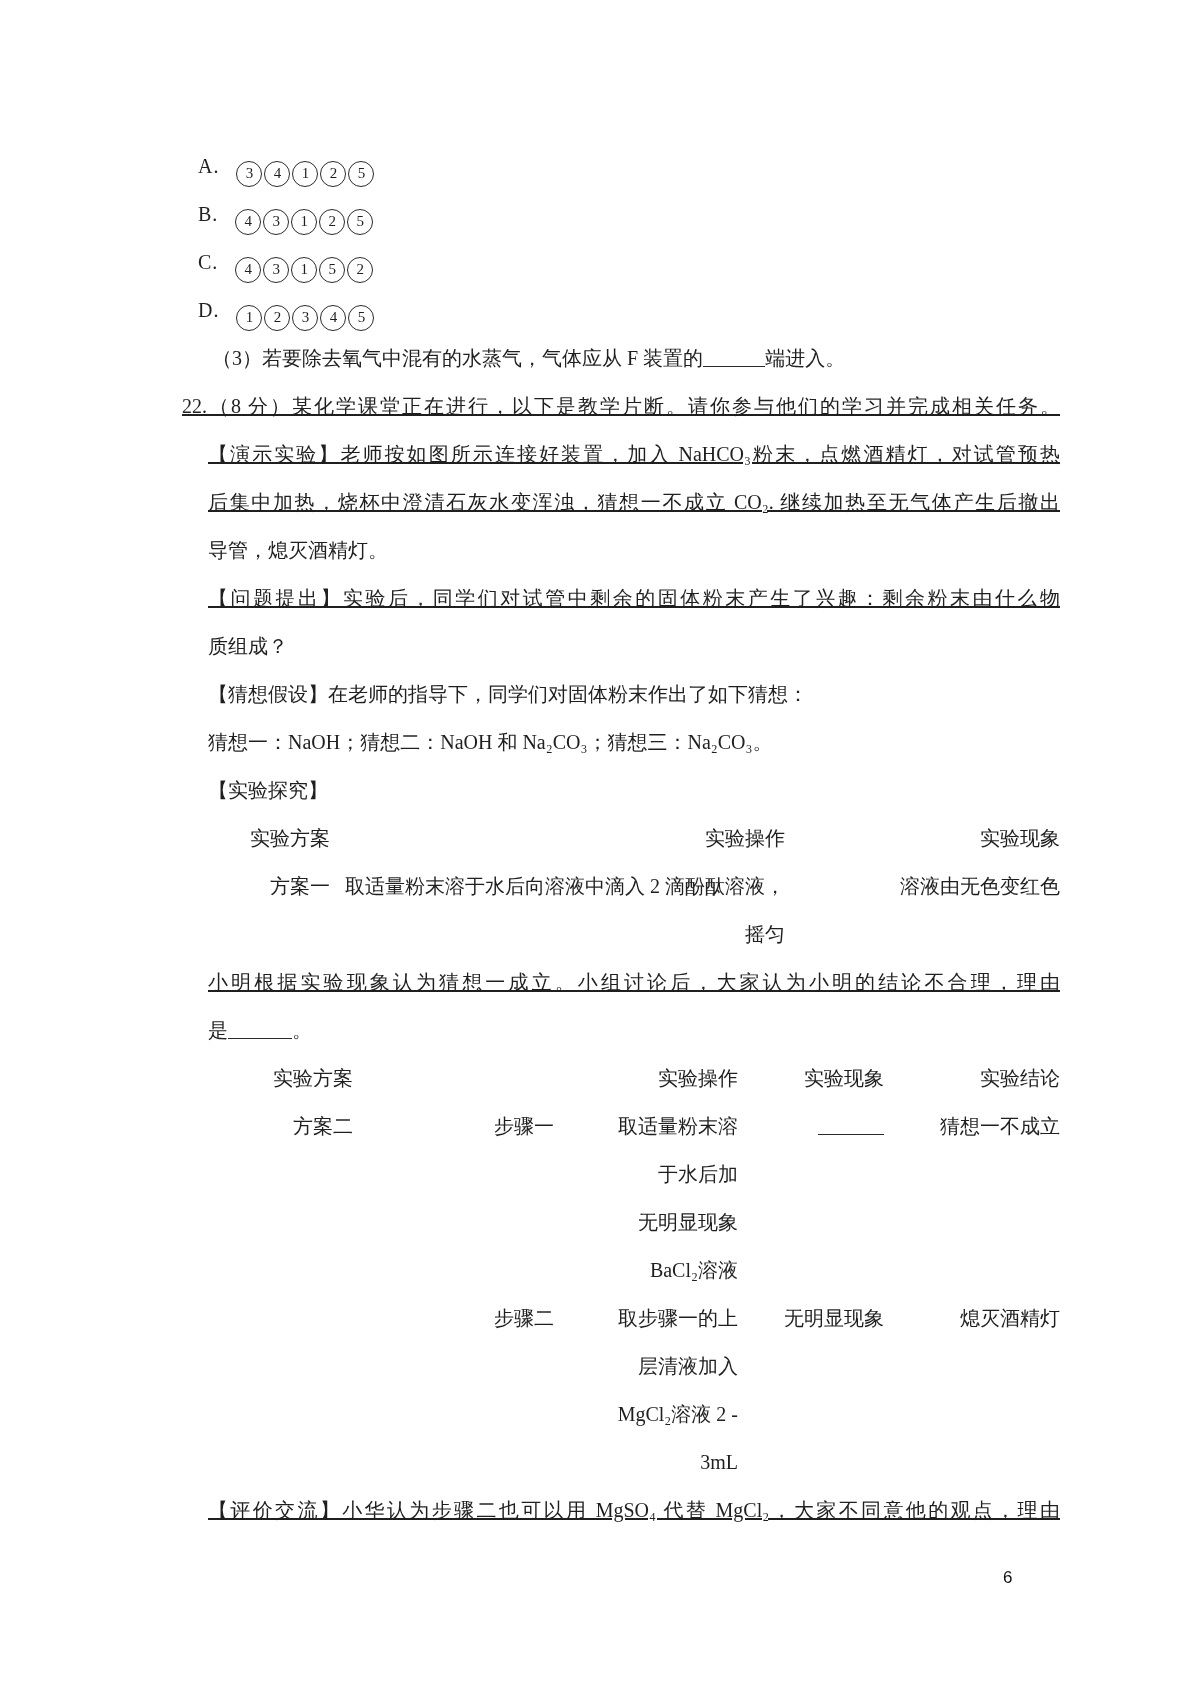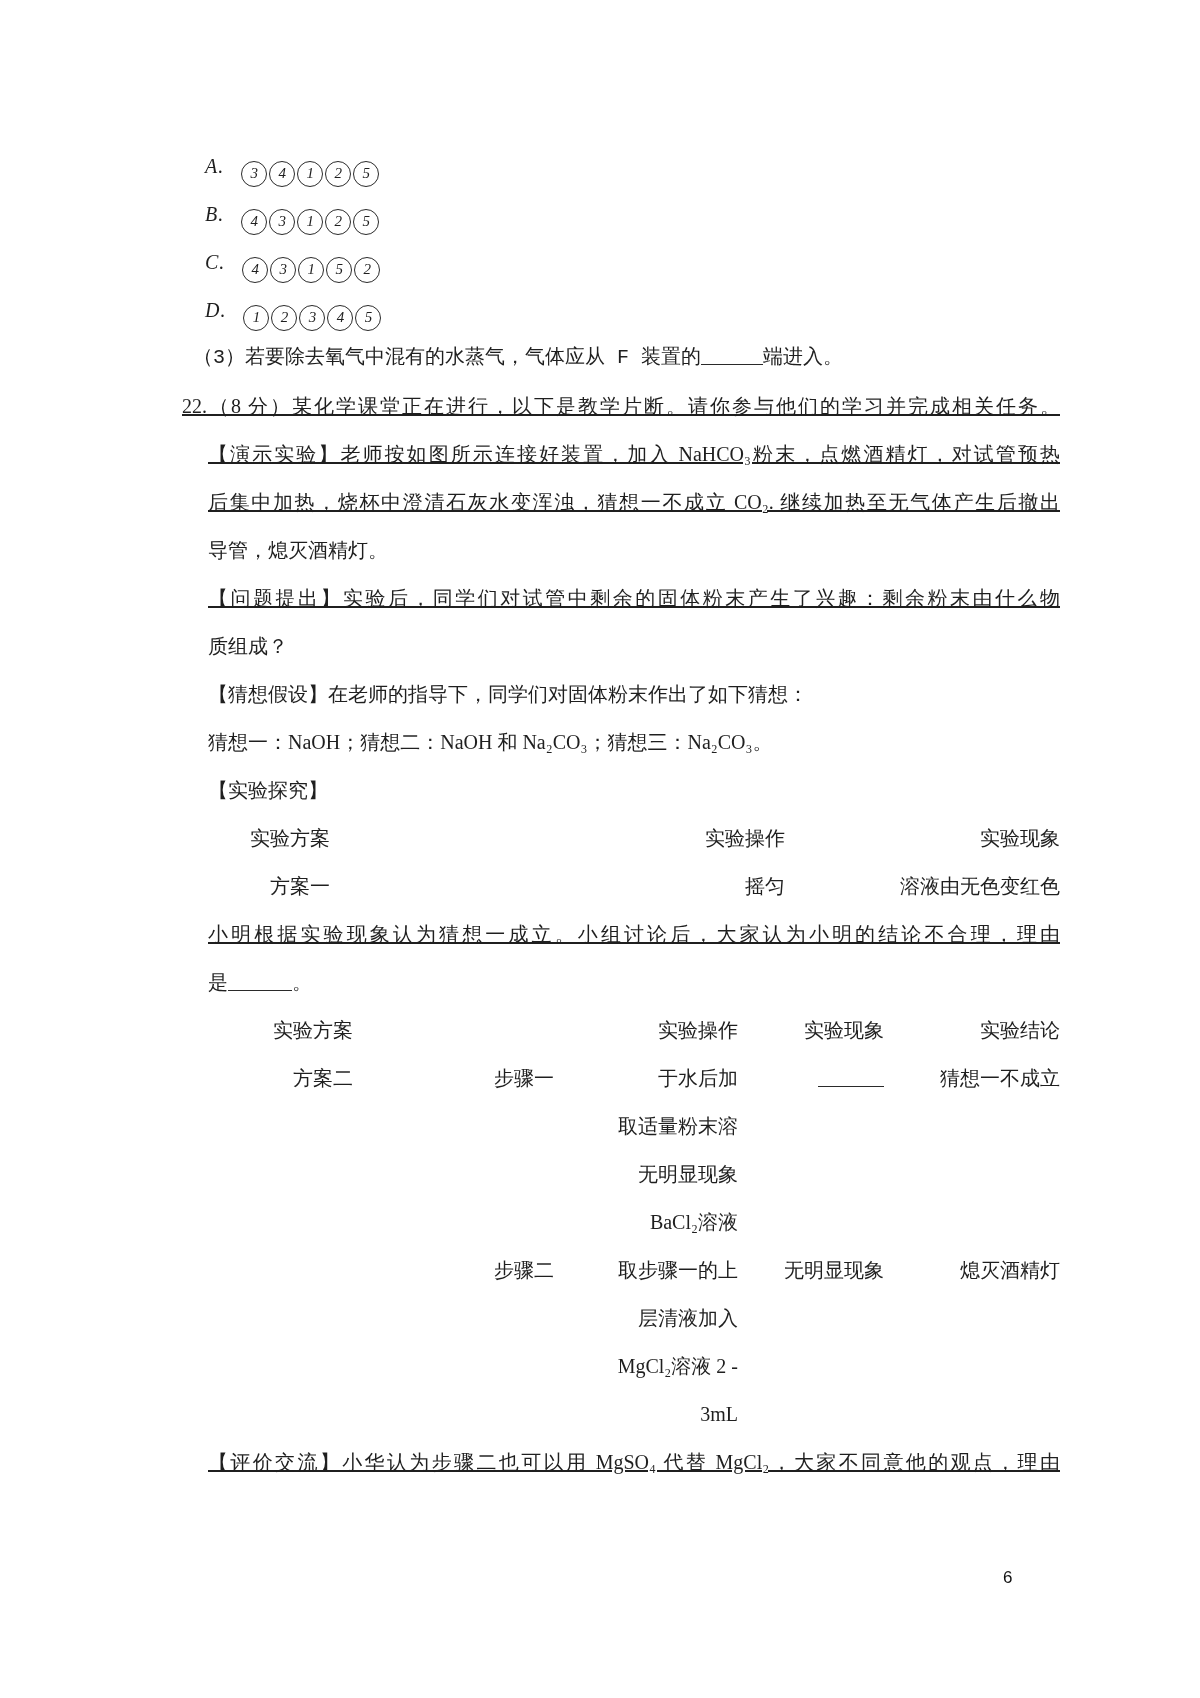--- a/index.html
+++ b/index.html
@@ -9,22 +9,22 @@
     background:#ffffff;
     font-family:"Liberation Serif","DejaVu Serif",serif;
     font-size:20px;
     color:#1f1f1f;
     overflow:hidden;
   }
   .content { position:absolute; left:182px; top:142px; width:878px; }
   .line { height:48px; line-height:48px; }
   .stretch { text-align:justify; text-align-last:justify; text-justify:inter-ideograph;text-decoration:underline; }
   .para   { margin-left:26px; width:852px; }
-  .opt    { margin-left:23px;font-style:italic; }
-  .part3  { margin-left:11px;font-family:Liberation Mono, monospace; }
+  .opt    { margin-left:16px; }
+  .part3  { margin-left:30px; }
 
   .opt-label { margin-right:16px; letter-spacing:1px; }
   .circle {
     display:inline-block; width:24px; height:24px;
     border:1.6px solid #2b2b2b; border-radius:50%;
     text-align:center; line-height:23px; font-size:15px;
     margin:0 1px; vertical-align:-5px;
   }
   .blank {
     display:inline-block; height:0;
@@ -77,20 +77,21 @@
 
     <div class="t1">
       <div class="cell line">实验方案</div>
       <div class="cell line">实验操作</div>
       <div class="cell line">实验现象</div>
 
       <div class="cell">
         <div class="line">方案一</div>
       </div>
       <div class="cell">
+        <div class="line">取适量粉末溶于水后向溶液中滴入 2 滴酚酞溶液，</div>
         <div class="line">摇匀</div>
       </div>
       <div class="cell">
         <div class="line">溶液由无色变红色</div>
       </div>
     </div>
 
     <div class="line para stretch">小明根据实验现象认为猜想一成立。小组讨论后，大家认为小明的结论不合理，理由</div>
     <div class="line para"><span>是</span><span class="blank blank-b"></span><span>。</span></div>
 
@@ -102,22 +103,22 @@
     </div>
 
     <div class="t2row">
       <div class="cell">
         <div class="line">方案二</div>
       </div>
       <div class="cell">
         <div class="line">步骤一</div>
       </div>
       <div class="cell">
+        <div class="line">取适量粉末溶</div>
         <div class="line">于水后加</div>
-        <div class="line">取适量粉末溶</div>
         <div class="line">无明显现象</div>
         <div class="line">BaCl₂溶液</div>
       </div>
       <div class="cell">
         <div class="line"><span class="blank blank-c"></span></div>
       </div>
       <div class="cell">
         <div class="line">猜想一不成立</div>
       </div>
     </div>

